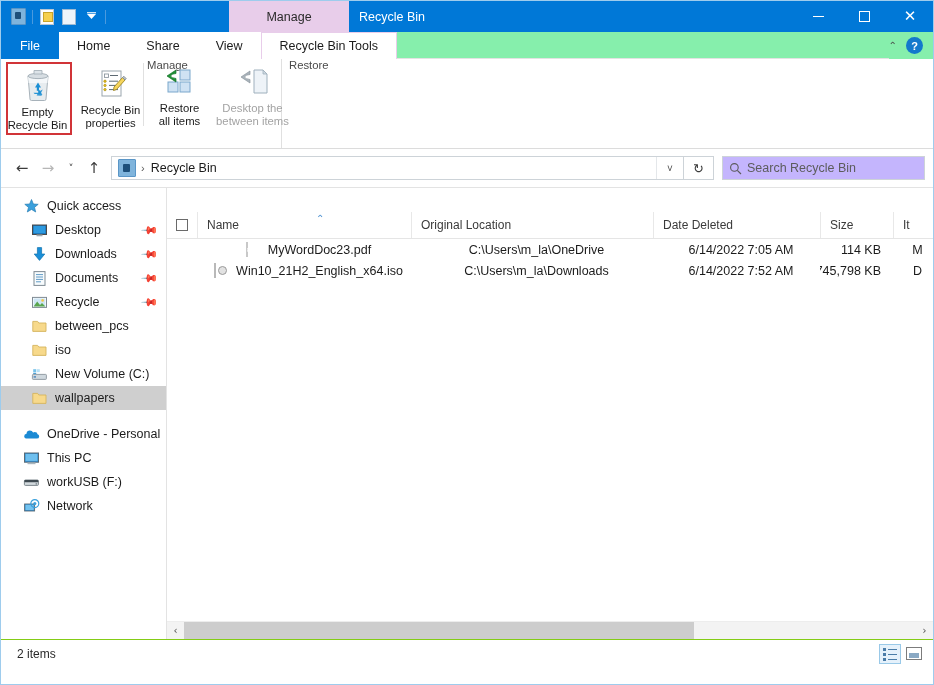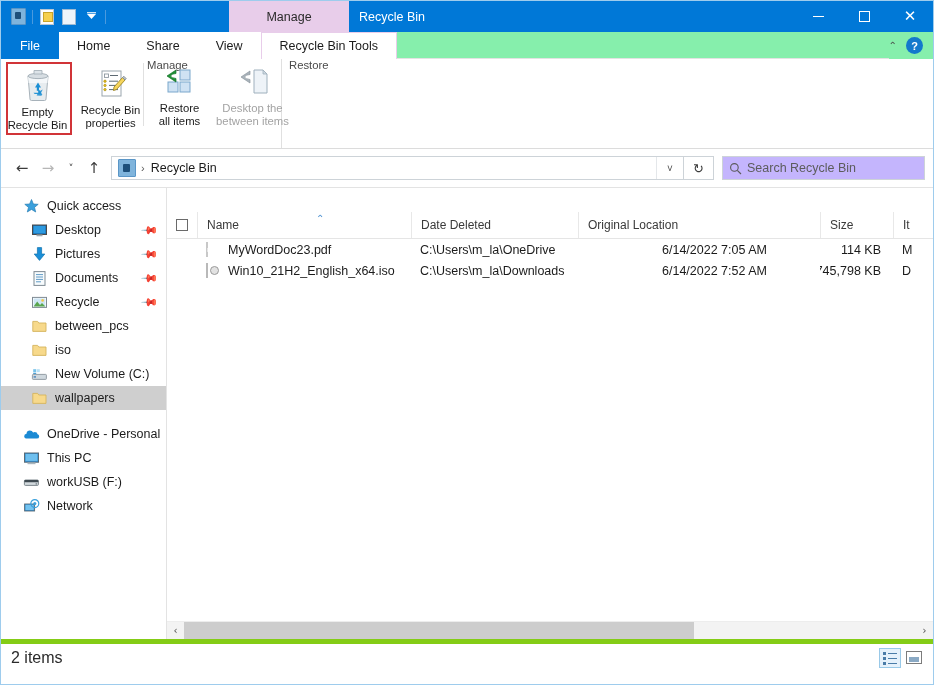--- a/index.html
+++ b/index.html
@@ -218,21 +218,21 @@
   .col-check{width:30px;display:flex;align-items:center;justify-content:center;padding:0;}
   .chkbox{width:12px;height:12px;border:1px solid #6a6a6a;background:#ffffff;box-sizing:border-box;}
   .sort-caret{
     position:absolute;left:118px;top:1px;color:#4a8fd0;font-size:10px;
   }
 
   .filelist{flex:1;position:relative;overflow:hidden;}
   .frow{
     height:21px;display:flex;align-items:center;font-size:12.5px;color:#1b1b1b;
   }
-  .fcell{box-sizing:border-box;padding-left:9px;display:flex;align-items:center;overflow:hidden;white-space:nowrap;}
+  .fcell{box-sizing:border-box;padding-left:9px;display:flex;align-items:center;overflow:hidden;white-space:nowrap;justify-content:center;}
   .fcell.num{justify-content:flex-end;padding-right:12px;padding-left:0;}
   .fico{width:16px;height:16px;margin-right:6px;flex:none;position:relative;}
 
   .pdf-ico{
     width:14px;height:16px;background:#ffffff;border:1px solid #c8c8c8;
     position:relative;overflow:hidden;
   }
   .pdf-ico .band{
     position:absolute;left:0;bottom:1px;right:0;height:7px;background:#d32b2b;
   }
@@ -257,22 +257,22 @@
     width:17px;height:17px;display:flex;align-items:center;justify-content:center;
     color:#4a4a4a;font-size:10px;font-family:"DejaVu Sans",sans-serif;
   }
   .hs-track{flex:1;height:17px;position:relative;background:#f3f3f3;}
   .hs-thumb{
     position:absolute;left:0;top:0;height:17px;width:510px;background:#cdcdcd;
   }
 
   
   .statusbar{
-    height:27px;border-top:5px solid #84cc16;background:#ffffff;
-    display:flex;align-items:center;padding-left:10px;font-size:16px;color:#2a2a2a;
+    height:27px;border-top:1px solid #84cc16;background:#ffffff;
+    display:flex;align-items:center;padding-left:16px;font-size:12px;color:#2a2a2a;
   }
   .viewbtns{margin-left:auto;display:flex;align-items:center;padding-right:8px;gap:2px;}
   .vbtn{
     width:22px;height:20px;display:flex;align-items:center;justify-content:center;
     box-sizing:border-box;
   }
   .vbtn.active{border:1px solid #99c9e8;background:#e5f1fb;}
   .details-glyph{width:14px;height:11px;position:relative;}
   .details-glyph i{position:absolute;background:#4a7ca8;display:block;}
   .thumb-glyph{
@@ -480,21 +480,21 @@
         <span>Desktop</span>
         <span class="pin">📌</span>
       </div>
 
       <div class="nav-item indent">
         <span class="nav-ico">
           <svg width="17" height="17" viewBox="0 0 17 17">
             <path d="M6.4 1.6 L10.6 1.6 L10.6 8 L13.8 8 L8.5 14.4 L3.2 8 L6.4 8 Z" fill="#1a8fd8" stroke="#1173ad" stroke-width="0.7"></path>
           </svg>
         </span>
-        <span>Pictures</span>
+        <span>Downloads</span>
         <span class="pin">📌</span>
       </div>
 
       <div class="nav-item indent">
         <span class="nav-ico">
           <svg width="17" height="17" viewBox="0 0 17 17">
             <rect x="3" y="1.6" width="11" height="13.8" fill="#f7fbfd" stroke="#7f8b94" stroke-width="1"></rect>
             <g stroke="#4f8ec0" stroke-width="0.9">
               <line x1="5" y1="4.6" x2="12" y2="4.6"></line>
               <line x1="5" y1="7" x2="12" y2="7"></line>
@@ -609,22 +609,22 @@
     <div class="content">
 
       <div class="colhead">
         <div class="col col-check">
           <span class="chkbox"></span>
         </div>
         <div class="col" style="width:214px;">
           <span>Name</span>
           <span class="sort-caret">⌃</span>
         </div>
+        <div class="col" style="width:242px;">Original Location</div>
         <div class="col" style="width:167px;">Date Deleted</div>
-        <div class="col" style="width:242px;">Original Location</div>
         <div class="col" style="width:73px;">Size</div>
         <div class="col" style="width:40px;">It</div>
       </div>
 
       <div class="filelist">
 
         <div class="frow">
           <div class="fcell" style="width:30px;padding:0;"></div>
           <div class="fcell" style="width:214px;">
             <span class="fico"><span class="pdf-ico"><span class="band"></span></span></span>

